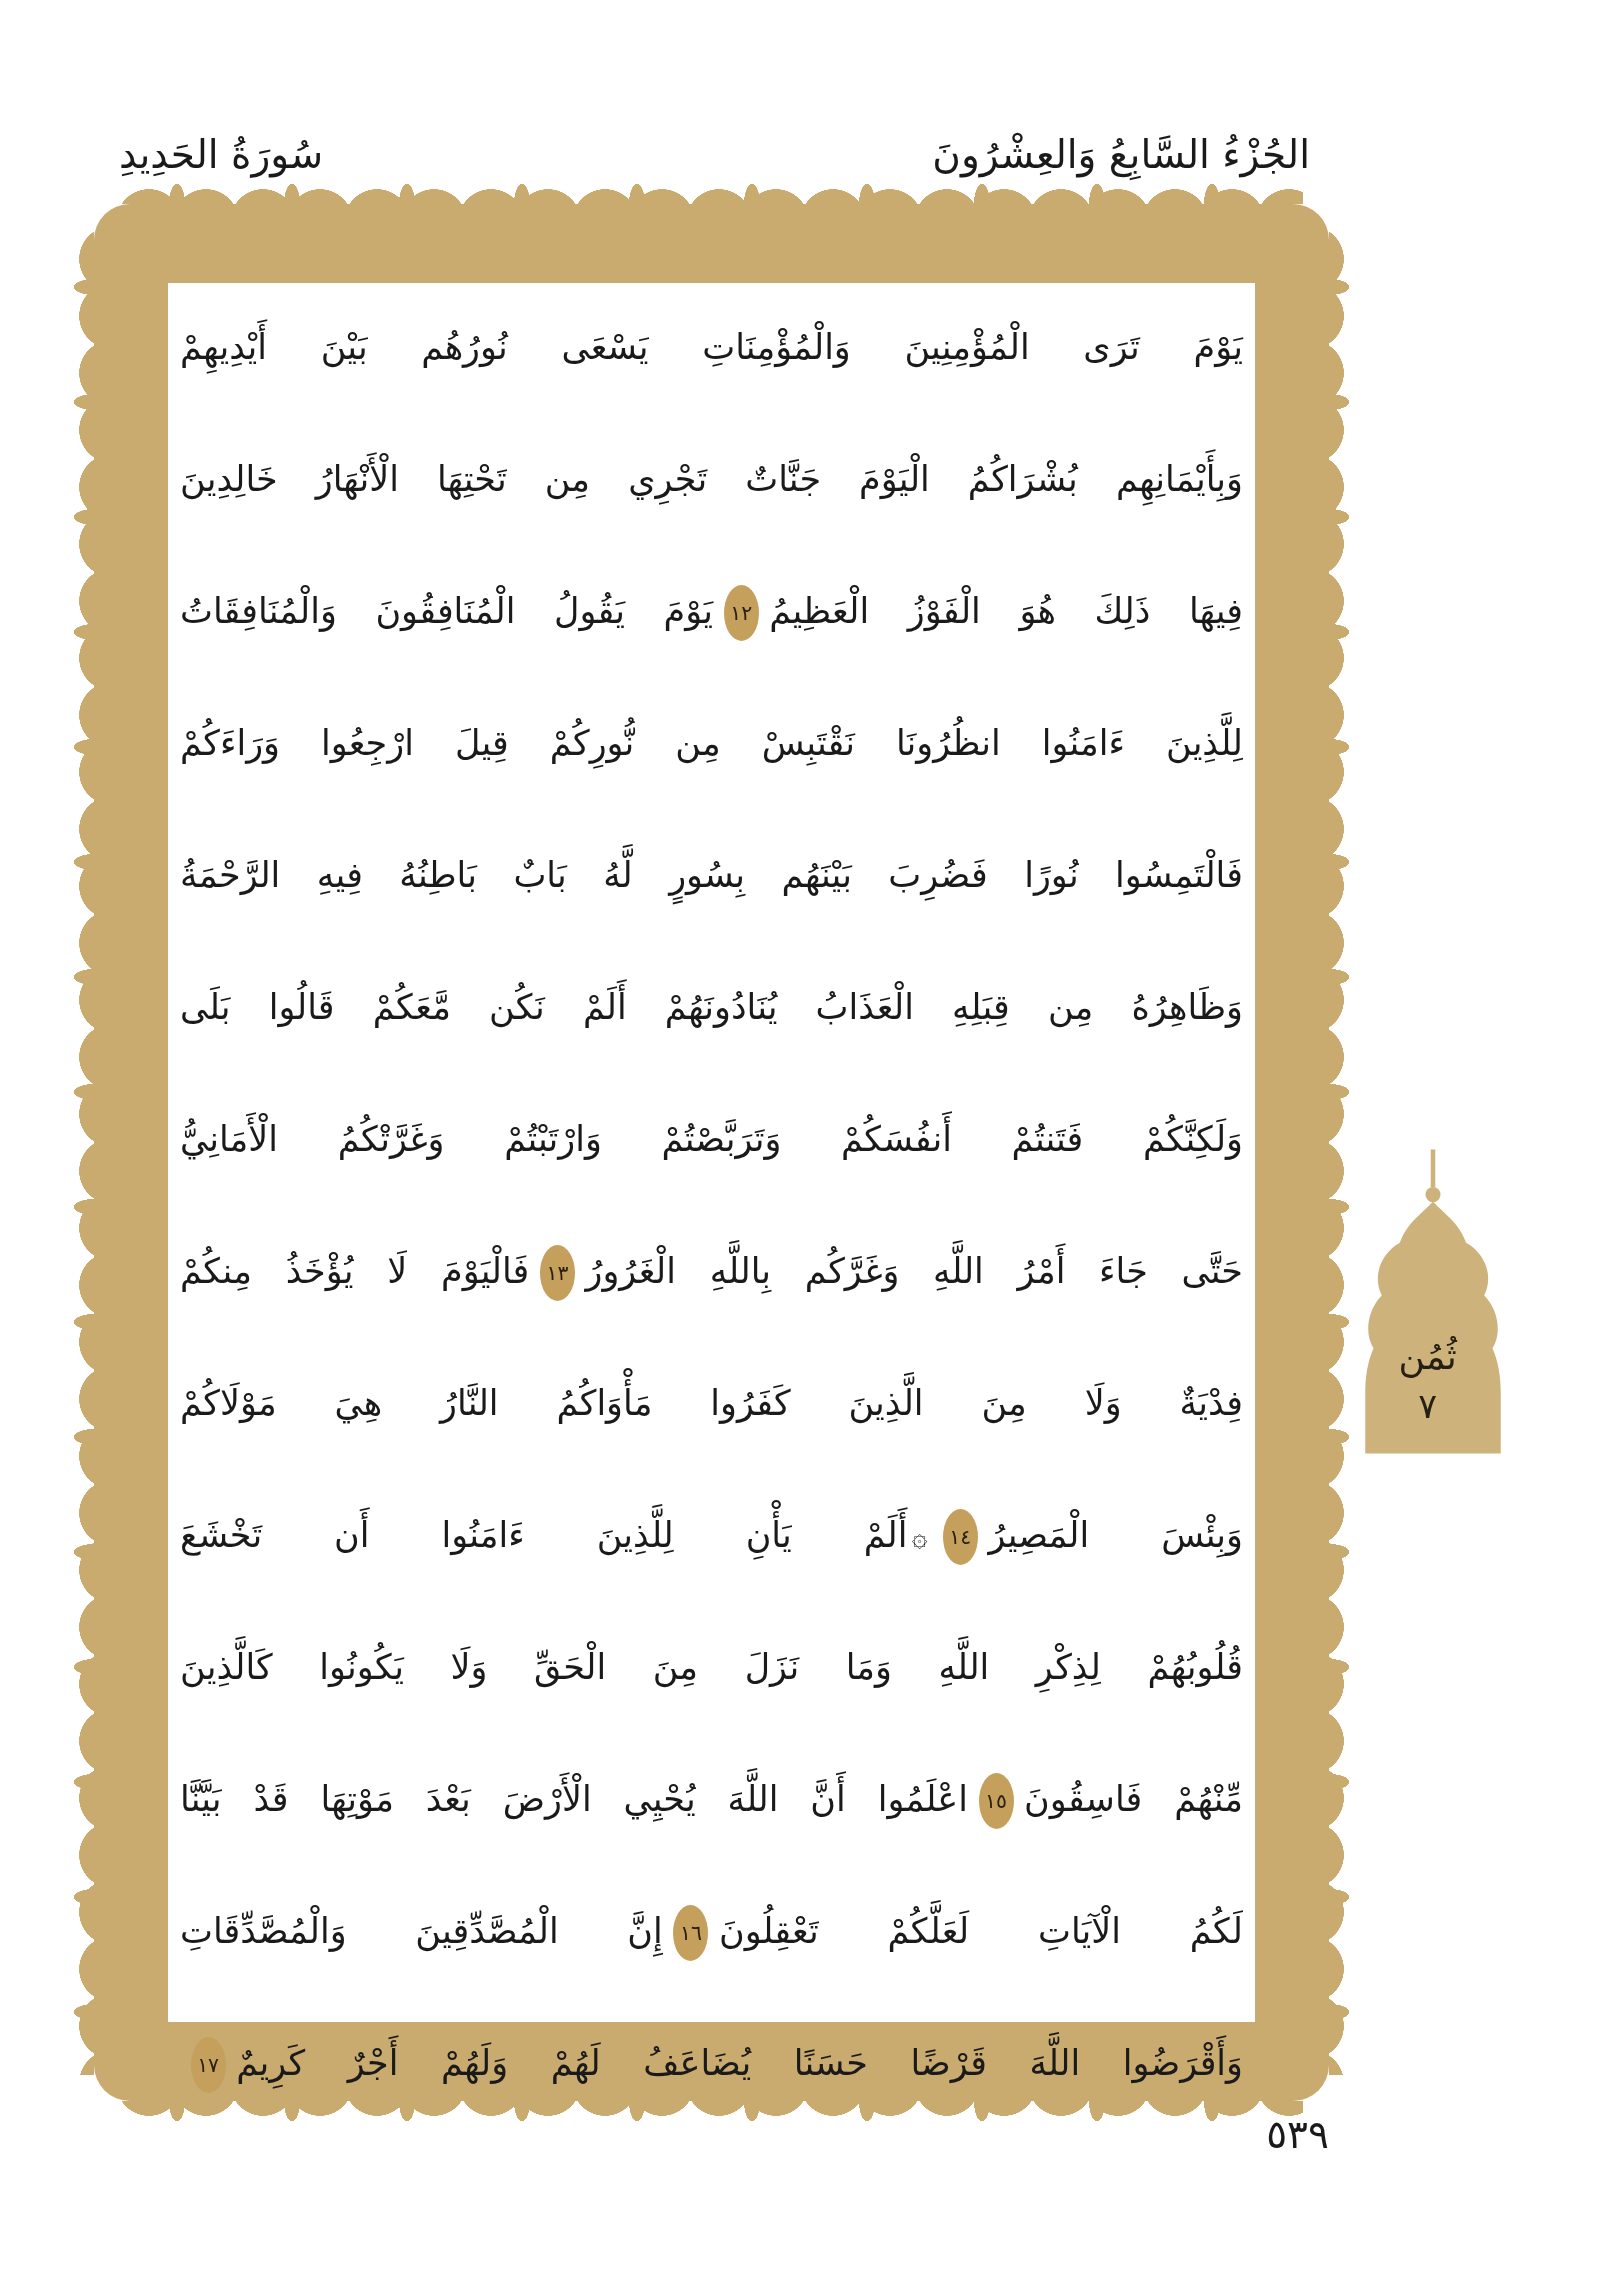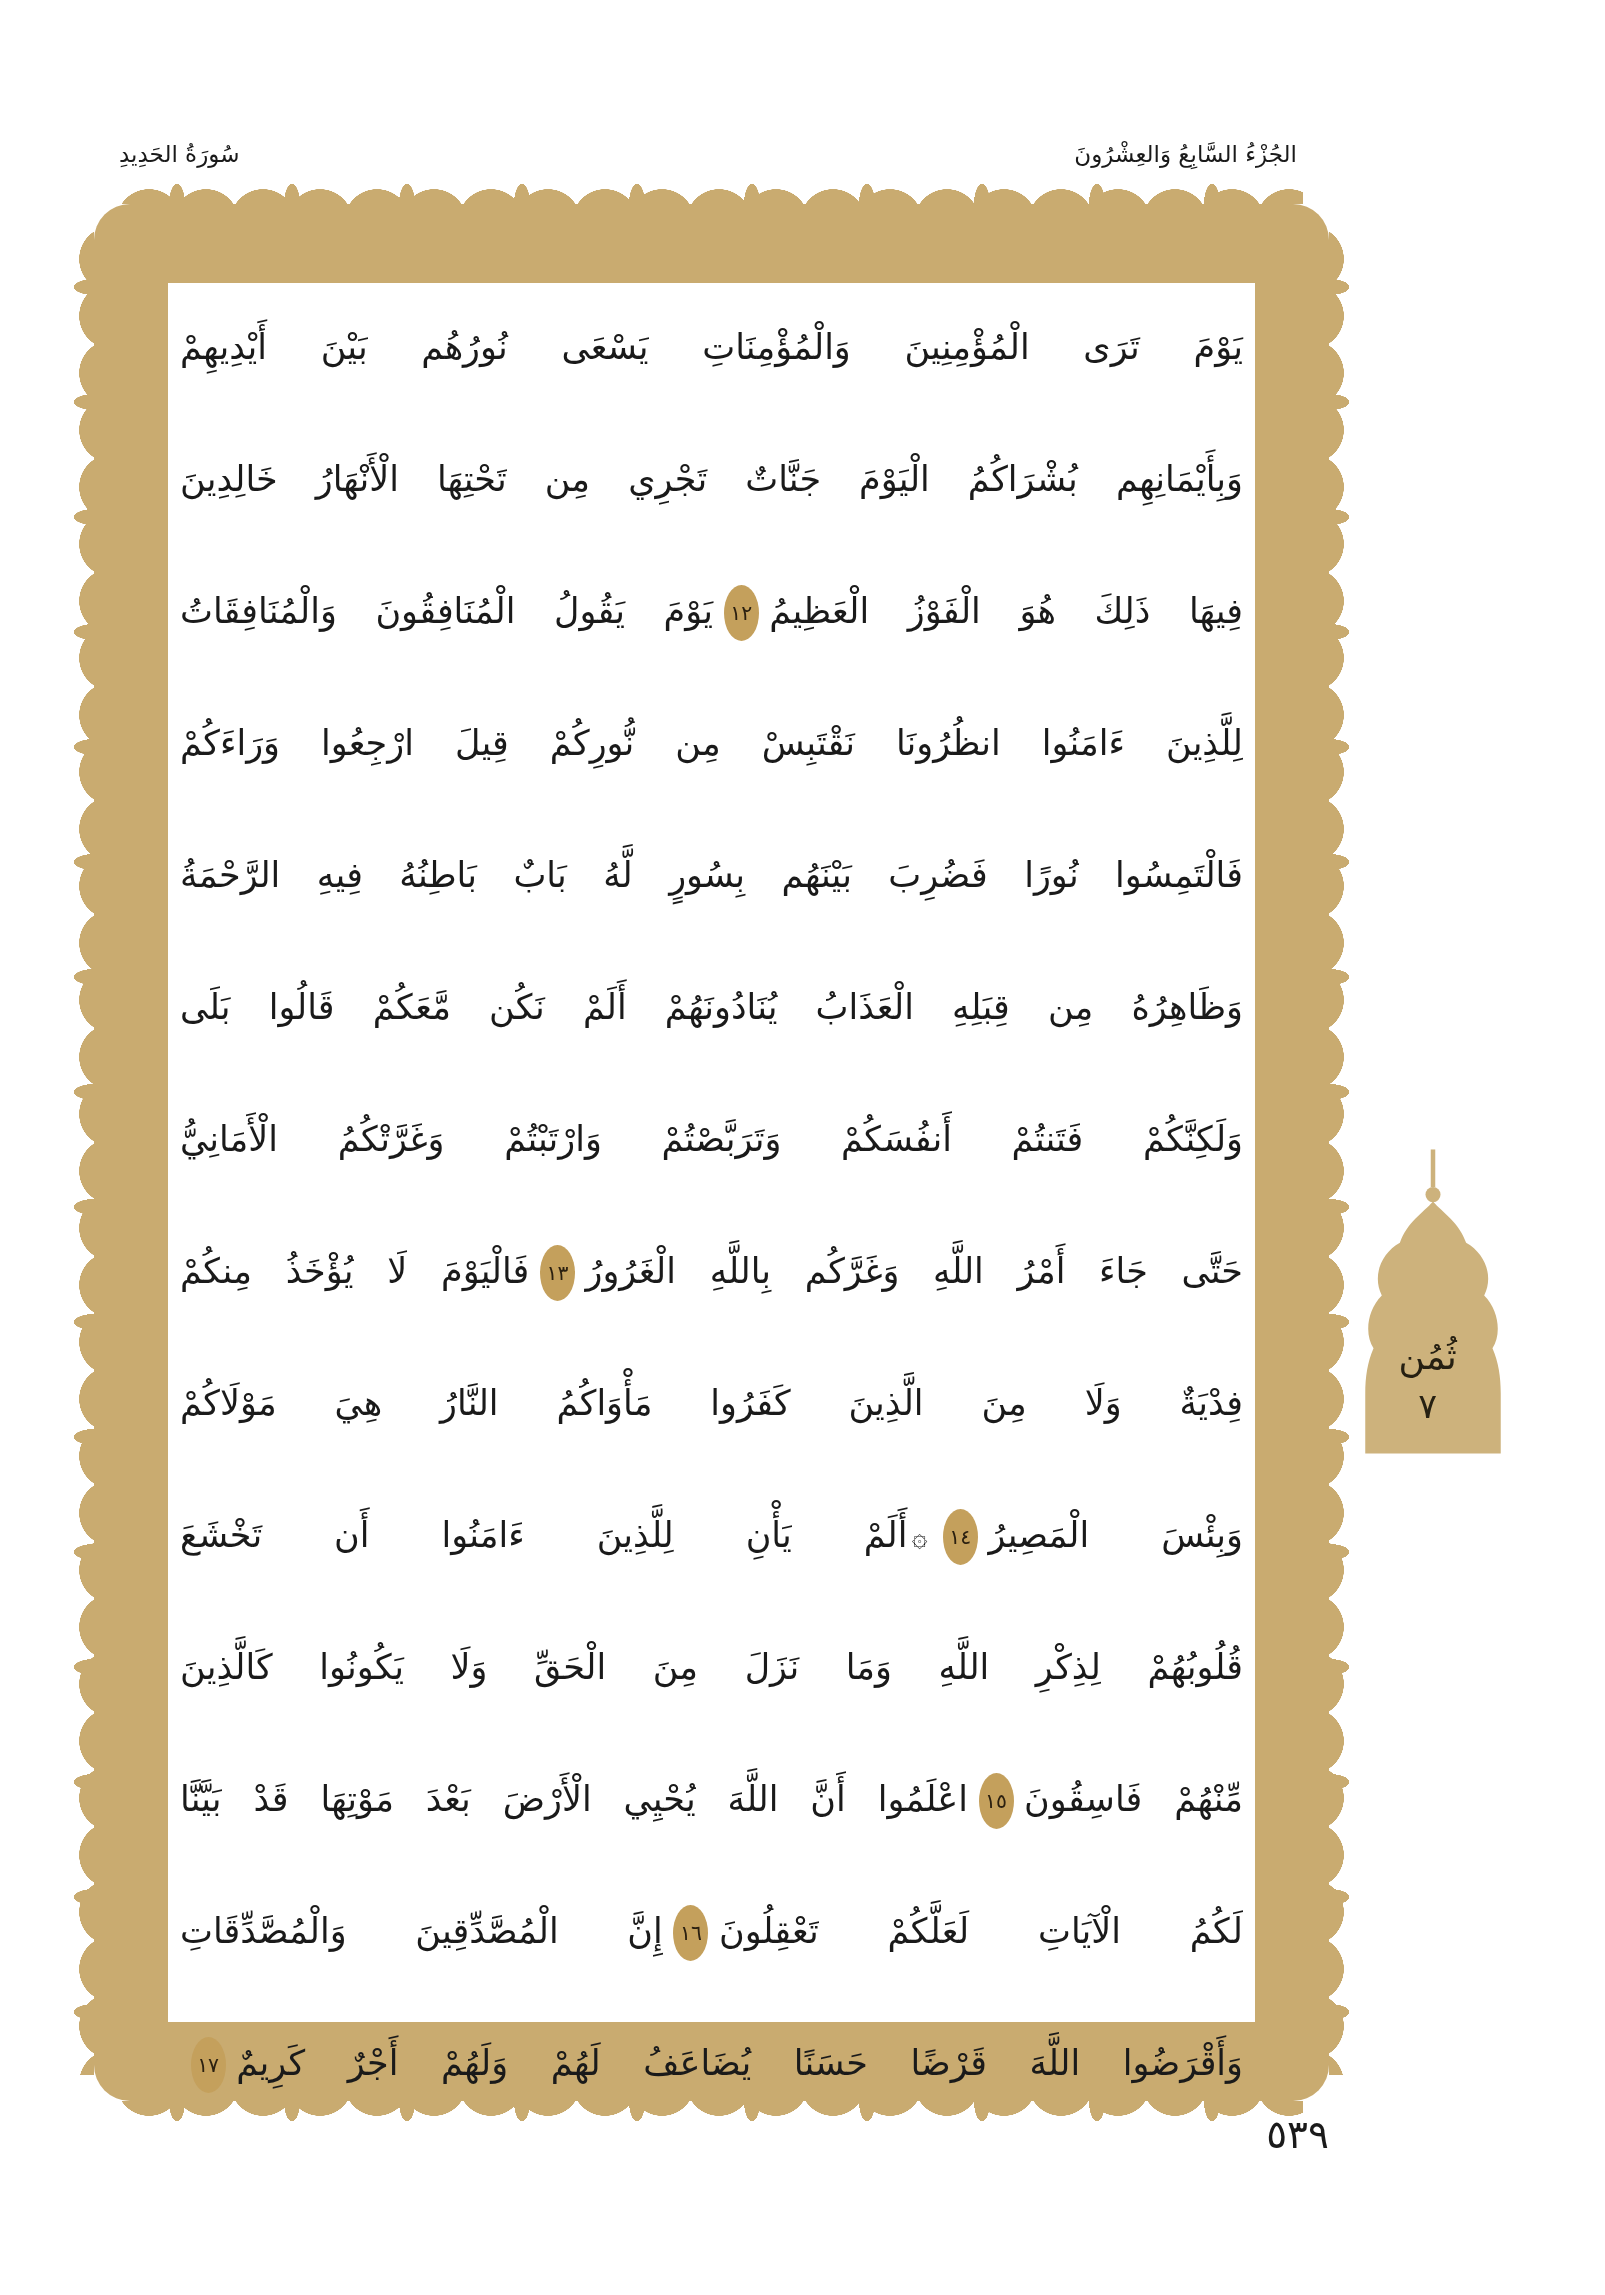--- a/index.html
+++ b/index.html
@@ -9,23 +9,23 @@
     --ink:#1A1A1A;
   }
   *{margin:0;padding:0;box-sizing:border-box;}
   html,body{width:1605px;height:2295px;background:#ffffff;overflow:hidden;}
   body{font-family:"DejaVu Sans",sans-serif;color:var(--ink);position:relative;}
 
   .page{position:absolute;inset:0;background:#fff;}
 
   
   .hdr{position:absolute;top:113px;height:83px;line-height:83px;
-       font-size:23px;color:var(--ink);white-space:nowrap;}
+       font-size:39px;color:var(--ink);white-space:nowrap;}
   .hdr-surah{left:119px;}
-  .hdr-juz{right:308px;}
+  .hdr-juz{right:295px;}
 
   
   .frame{position:absolute;left:94px;top:204px;width:1235px;height:1897px;
          background:var(--frame-gold);border-radius:36px;}
   .sc{position:absolute;background-repeat:repeat-x;}
   .sc-top{left:26px;right:26px;top:-21px;height:21px;
     background-image:
       radial-gradient(ellipse 8.3px 22.7px at 57px 23.4px, var(--frame-gold) 99%, rgba(0,0,0,0) 100%),
       radial-gradient(33px at 29px 39px, var(--frame-gold) 99%, rgba(0,0,0,0) 100%);
     background-size:115px 21px,57px 21px;}

